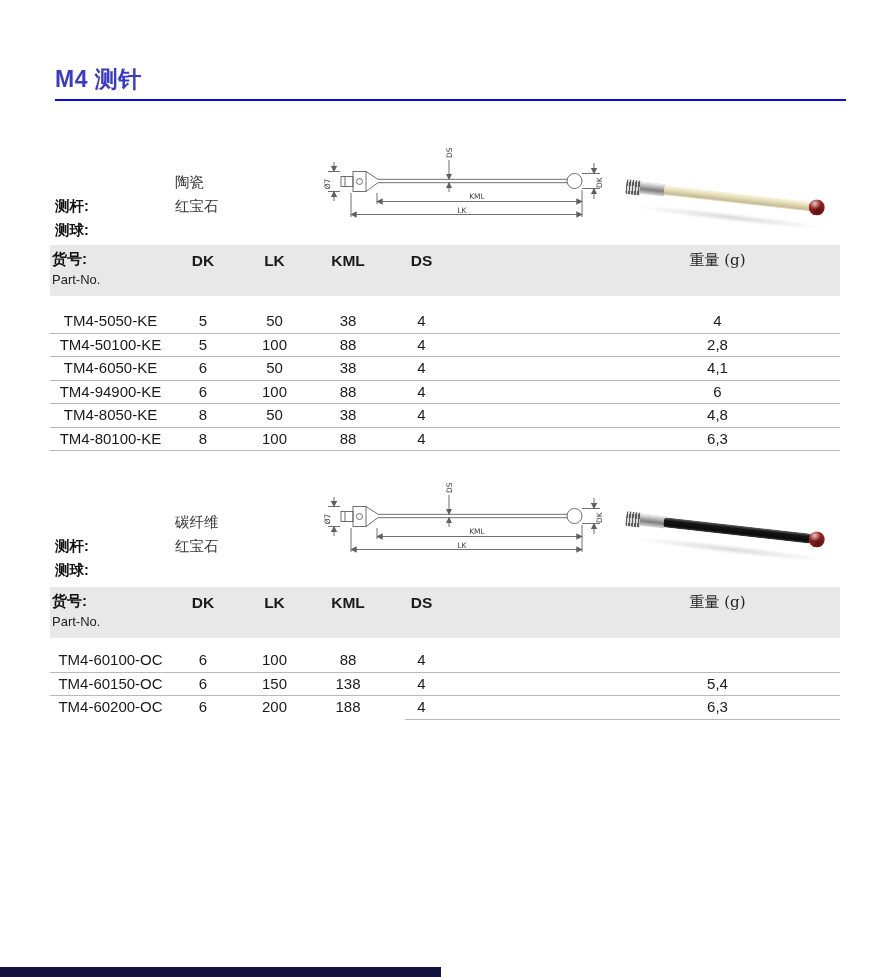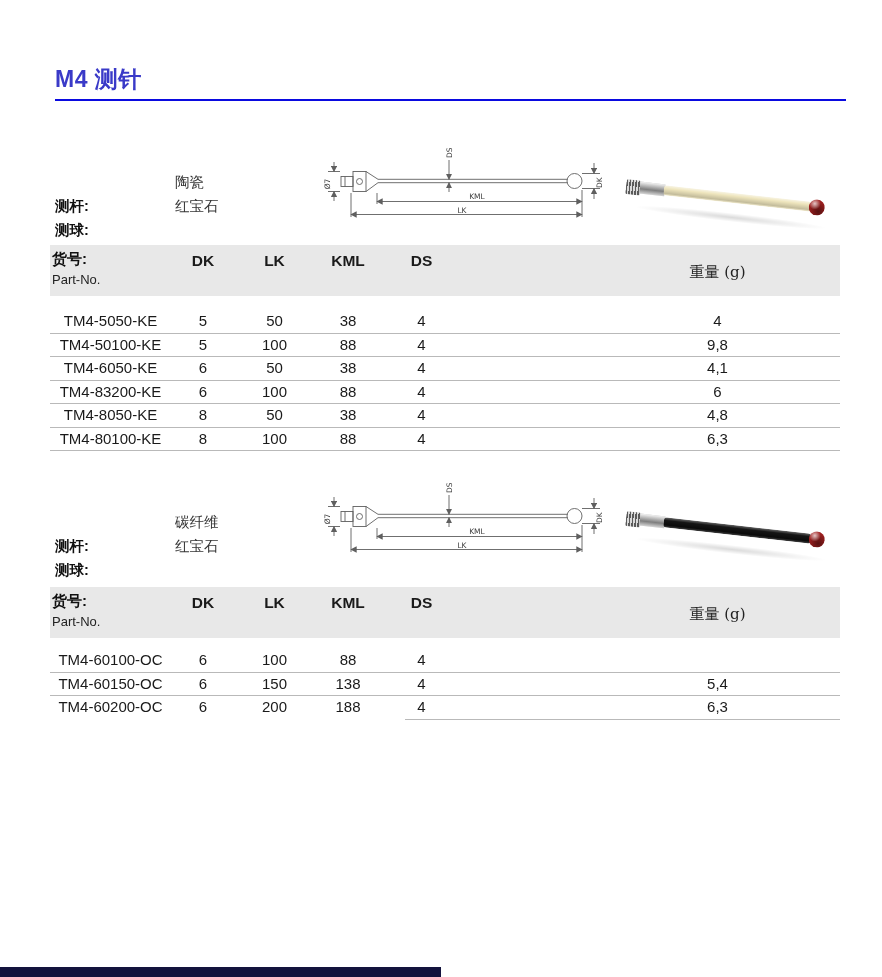--- a/index.html
+++ b/index.html
@@ -34,21 +34,21 @@
                radial-gradient(circle at 62% 75%,rgba(0,0,0,.45),rgba(0,0,0,0) 65%),var(--c-ruby-ball);}
   .shadow{position:absolute;left:10px;bottom:-4px;width:195px;height:9px;border-radius:50%;
     background:radial-gradient(ellipse at center,rgba(0,0,0,.14),rgba(0,0,0,0) 70%);transform:rotate(6.4deg);transform-origin:left center;}
   
   .tgrid{display:grid;grid-template-columns:118px 70px 73px 74px 73px 137px 245px;}
   .thead{left:50px;width:790px;height:51px;background:var(--c-table-header-bg);}
   .th-partno{padding:4px 0 0 2px;}
   .th-zh{font-size:15px;font-weight:bold;color:#111;line-height:20px;}
   .th-en{font-size:13px;color:#222;line-height:22px;font-weight:normal;}
   .th-col{font-size:15.5px;font-weight:bold;text-align:center;padding-top:7px;}
-  .th-weight{grid-column:7;font-family:"DejaVu Serif","Liberation Serif",serif;font-size:15px;text-align:center;padding-top:18px;color:#222;}
+  .th-weight{grid-column:7;font-family:"DejaVu Serif","Liberation Serif",serif;font-size:15px;text-align:center;padding-top:6px;color:#222;}
   .tbody{left:50px;width:790px;}
   .trow{height:23.5px;border-bottom:1px solid var(--c-row-line);box-sizing:border-box;}
   .trow > div{font-size:15px;line-height:22px;}
   .cell-part{padding-left:3px;text-align:center;}
   .cell-num{text-align:center;}
   .cell-weight{grid-column:7;text-align:center;}
   .tbody.partial-last .trow:last-child{border-bottom:none;}
   .partial-line{left:405px;top:719px;width:435px;height:1px;background:var(--c-row-line);}
   .footer-bar{left:0;top:967px;width:441px;height:10px;background:var(--c-footer-bar);}
 </style>
@@ -138,32 +138,32 @@
         <div class="cell-num">38</div>
         <div class="cell-num">4</div>
         <div class="cell-weight">4</div>
       </div>
       <div class="trow tgrid">
         <div class="cell-part">TM4-50100-KE</div>
         <div class="cell-num">5</div>
         <div class="cell-num">100</div>
         <div class="cell-num">88</div>
         <div class="cell-num">4</div>
-        <div class="cell-weight">9,8</div>
+        <div class="cell-weight">2,8</div>
       </div>
       <div class="trow tgrid">
         <div class="cell-part">TM4-6050-KE</div>
         <div class="cell-num">6</div>
         <div class="cell-num">50</div>
         <div class="cell-num">38</div>
         <div class="cell-num">4</div>
         <div class="cell-weight">4,1</div>
       </div>
       <div class="trow tgrid">
-        <div class="cell-part">TM4-83200-KE</div>
+        <div class="cell-part">TM4-94900-KE</div>
         <div class="cell-num">6</div>
         <div class="cell-num">100</div>
         <div class="cell-num">88</div>
         <div class="cell-num">4</div>
         <div class="cell-weight">6</div>
       </div>
       <div class="trow tgrid">
         <div class="cell-part">TM4-8050-KE</div>
         <div class="cell-num">8</div>
         <div class="cell-num">50</div>

